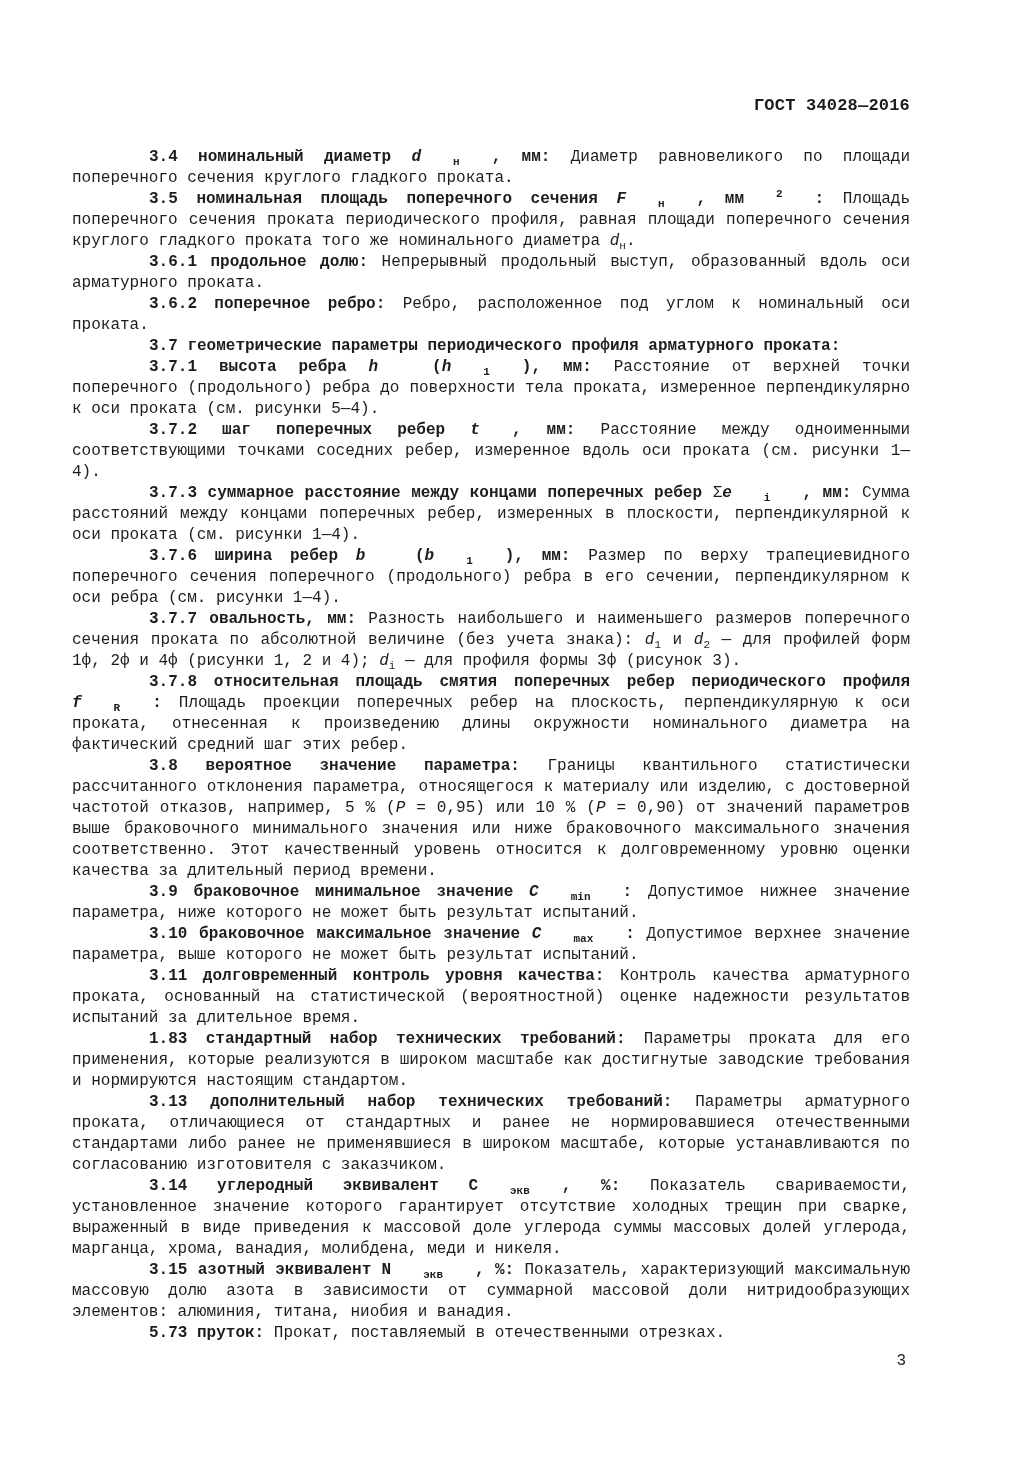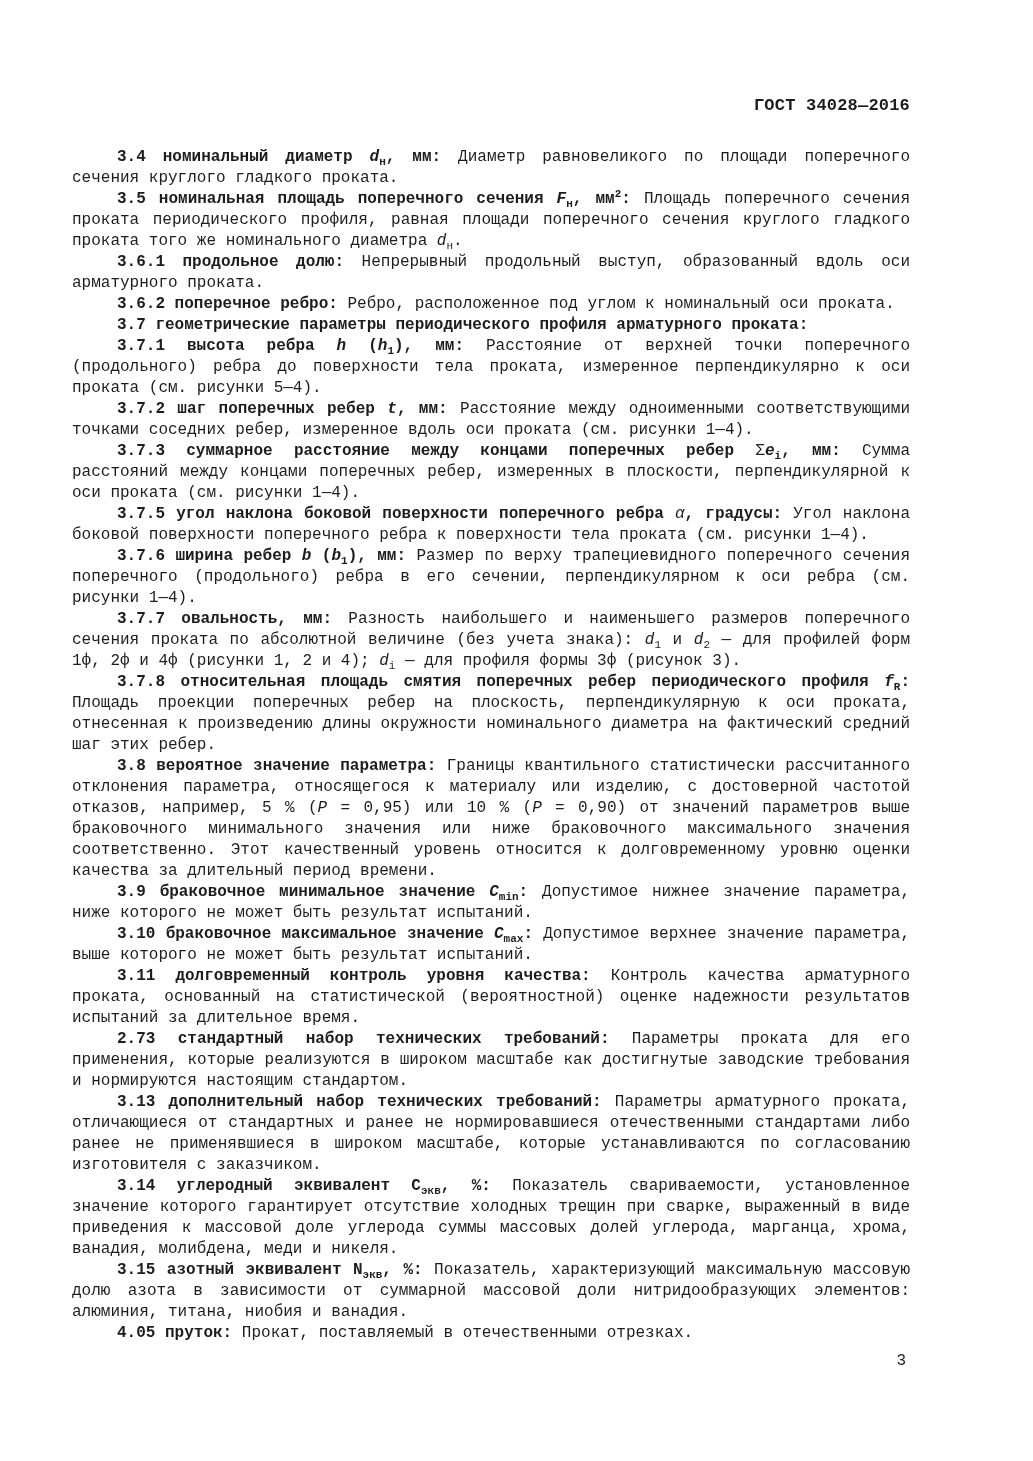--- a/index.html
+++ b/index.html
@@ -27,21 +27,21 @@
     margin:0 0 31px 0;
     letter-spacing:0.2px;
   }
   .para{
     font-size:16px;
     line-height:21px;
     text-align:justify;
     text-indent:45px;
     margin:0;
   }
-  .seg-b{font-weight:bold;}
+  .seg-b{font-weight:bold;margin-left:32px;}
   .seg-i{font-style:italic;}
   .seg-bi{font-weight:bold;font-style:italic;}
   .seg-sub{font-size:11px;vertical-align:-4px;line-height:0;}
   .seg-sup{font-size:11px;vertical-align:6px;line-height:0;}
   .page-num{
     text-align:right;
     font-size:16px;
     line-height:21px;
     margin-top:7px;
     padding-right:4px;
@@ -56,30 +56,29 @@
 
     <div>
         <div class="para"><span class="seg-b">3.4 номинальный диаметр </span><span class="seg-bi">d</span><span class="seg-b seg-sub">н</span><span class="seg-b">, мм:</span><span> Диаметр равновеликого по площади поперечного сечения круглого гладкого проката.</span></div>
         <div class="para"><span class="seg-b">3.5 номинальная площадь поперечного сечения </span><span class="seg-bi">F</span><span class="seg-b seg-sub">н</span><span class="seg-b">, мм</span><span class="seg-b seg-sup">2</span><span class="seg-b">:</span><span> Площадь поперечного сечения проката периодического профиля, равная площади поперечного сечения круглого гладкого проката того же номинального диаметра </span><span class="seg-i">d</span><span class="seg-sub">н</span><span>.</span></div>
         <div class="para"><span class="seg-b">3.6.1 продольное долю:</span><span> Непрерывный продольный выступ, образованный вдоль оси арматурного проката.</span></div>
         <div class="para"><span class="seg-b">3.6.2 поперечное ребро:</span><span> Ребро, расположенное под углом к номинальный оси проката.</span></div>
         <div class="para"><span class="seg-b">3.7 геометрические параметры периодического профиля арматурного проката:</span></div>
         <div class="para"><span class="seg-b">3.7.1 высота ребра </span><span class="seg-bi">h</span><span class="seg-b"> (</span><span class="seg-bi">h</span><span class="seg-b seg-sub">1</span><span class="seg-b">), мм:</span><span> Расстояние от верхней точки поперечного (продольного) ребра до поверхности тела проката, измеренное перпендикулярно к оси проката (см. рисунки 5—4).</span></div>
         <div class="para"><span class="seg-b">3.7.2 шаг поперечных ребер </span><span class="seg-bi">t</span><span class="seg-b">, мм:</span><span> Расстояние между одноименными соответствующими точками соседних ребер, измеренное вдоль оси проката (см. рисунки 1—4).</span></div>
         <div class="para"><span class="seg-b">3.7.3 суммарное расстояние между концами поперечных ребер </span><span>Σ</span><span class="seg-bi">e</span><span class="seg-b seg-sub">i</span><span class="seg-b">, мм:</span><span> Сумма расстояний между концами поперечных ребер, измеренных в плоскости, перпендикулярной к оси проката (см. рисунки 1—4).</span></div>
-        <div class="para"><span class="seg-b">3.7.5 угол наклона боковой поверхности поперечного ребра </span><span class="seg-i">α</span><span class="seg-b">, градусы:</span><span> Угол наклона боковой поверхности поперечного ребра к поверхности тела проката (см. рисунки 1—4).</span></div>
         <div class="para"><span class="seg-b">3.7.6 ширина ребер </span><span class="seg-bi">b</span><span class="seg-b"> (</span><span class="seg-bi">b</span><span class="seg-b seg-sub">1</span><span class="seg-b">), мм:</span><span> Размер по верху трапециевидного поперечного сечения поперечного (продольного) ребра в его сечении, перпендикулярном к оси ребра (см. рисунки 1—4).</span></div>
         <div class="para"><span class="seg-b">3.7.7 овальность, мм:</span><span> Разность наибольшего и наименьшего размеров поперечного сечения проката по абсолютной величине (без учета знака): </span><span class="seg-i">d</span><span class="seg-sub">1</span><span> и </span><span class="seg-i">d</span><span class="seg-sub">2</span><span> — для профилей форм 1ф, 2ф и 4ф (рисунки 1, 2 и 4); </span><span class="seg-i">d</span><span class="seg-sub">i</span><span> — для профиля формы 3ф (рисунок 3).</span></div>
         <div class="para"><span class="seg-b">3.7.8 относительная площадь смятия поперечных ребер периодического профиля </span><span class="seg-bi">f</span><span class="seg-b seg-sub">R</span><span class="seg-b">:</span><span> Площадь проекции поперечных ребер на плоскость, перпендикулярную к оси проката, отнесенная к произведению длины окружности номинального диаметра на фактический средний шаг этих ребер.</span></div>
         <div class="para"><span class="seg-b">3.8 вероятное значение параметра:</span><span> Границы квантильного статистически рассчитанного отклонения параметра, относящегося к материалу или изделию, с достоверной частотой отказов, например, 5 % (</span><span class="seg-i">P</span><span> = 0,95) или 10 % (</span><span class="seg-i">P</span><span> = 0,90) от значений параметров выше браковочного минимального значения или ниже браковочного максимального значения соответственно. Этот качественный уровень относится к долговременному уровню оценки качества за длительный период времени.</span></div>
         <div class="para"><span class="seg-b">3.9 браковочное минимальное значение </span><span class="seg-bi">C</span><span class="seg-b seg-sub">min</span><span class="seg-b">:</span><span> Допустимое нижнее значение параметра, ниже которого не может быть результат испытаний.</span></div>
         <div class="para"><span class="seg-b">3.10 браковочное максимальное значение </span><span class="seg-bi">C</span><span class="seg-b seg-sub">max</span><span class="seg-b">:</span><span> Допустимое верхнее значение параметра, выше которого не может быть результат испытаний.</span></div>
         <div class="para"><span class="seg-b">3.11 долговременный контроль уровня качества:</span><span> Контроль качества арматурного проката, основанный на статистической (вероятностной) оценке надежности результатов испытаний за длительное время.</span></div>
-        <div class="para"><span class="seg-b">2.73 стандартный набор технических требований:</span><span> Параметры проката для его применения, которые реализуются в широком масштабе как достигнутые заводские требования и нормируются настоящим стандартом.</span></div>
+        <div class="para"><span class="seg-b">1.83 стандартный набор технических требований:</span><span> Параметры проката для его применения, которые реализуются в широком масштабе как достигнутые заводские требования и нормируются настоящим стандартом.</span></div>
         <div class="para"><span class="seg-b">3.13 дополнительный набор технических требований:</span><span> Параметры арматурного проката, отличающиеся от стандартных и ранее не нормировавшиеся отечественными стандартами либо ранее не применявшиеся в широком масштабе, которые устанавливаются по согласованию изготовителя с заказчиком.</span></div>
         <div class="para"><span class="seg-b">3.14 углеродный эквивалент С</span><span class="seg-b seg-sub">экв</span><span class="seg-b">, %:</span><span> Показатель свариваемости, установленное значение которого гарантирует отсутствие холодных трещин при сварке, выраженный в виде приведения к массовой доле углерода суммы массовых долей углерода, марганца, хрома, ванадия, молибдена, меди и никеля.</span></div>
         <div class="para"><span class="seg-b">3.15 азотный эквивалент N</span><span class="seg-b seg-sub">экв</span><span class="seg-b">, %:</span><span> Показатель, характеризующий максимальную массовую долю азота в зависимости от суммарной массовой доли нитридообразующих элементов: алюминия, титана, ниобия и ванадия.</span></div>
-        <div class="para"><span class="seg-b">4.05 пруток:</span><span> Прокат, поставляемый в отечественными отрезках.</span></div>
+        <div class="para"><span class="seg-b">5.73 пруток:</span><span> Прокат, поставляемый в отечественными отрезках.</span></div>
       </div>
 
     <div class="page-num">3</div>
   </div>
 </div>
 
 </body></html>

